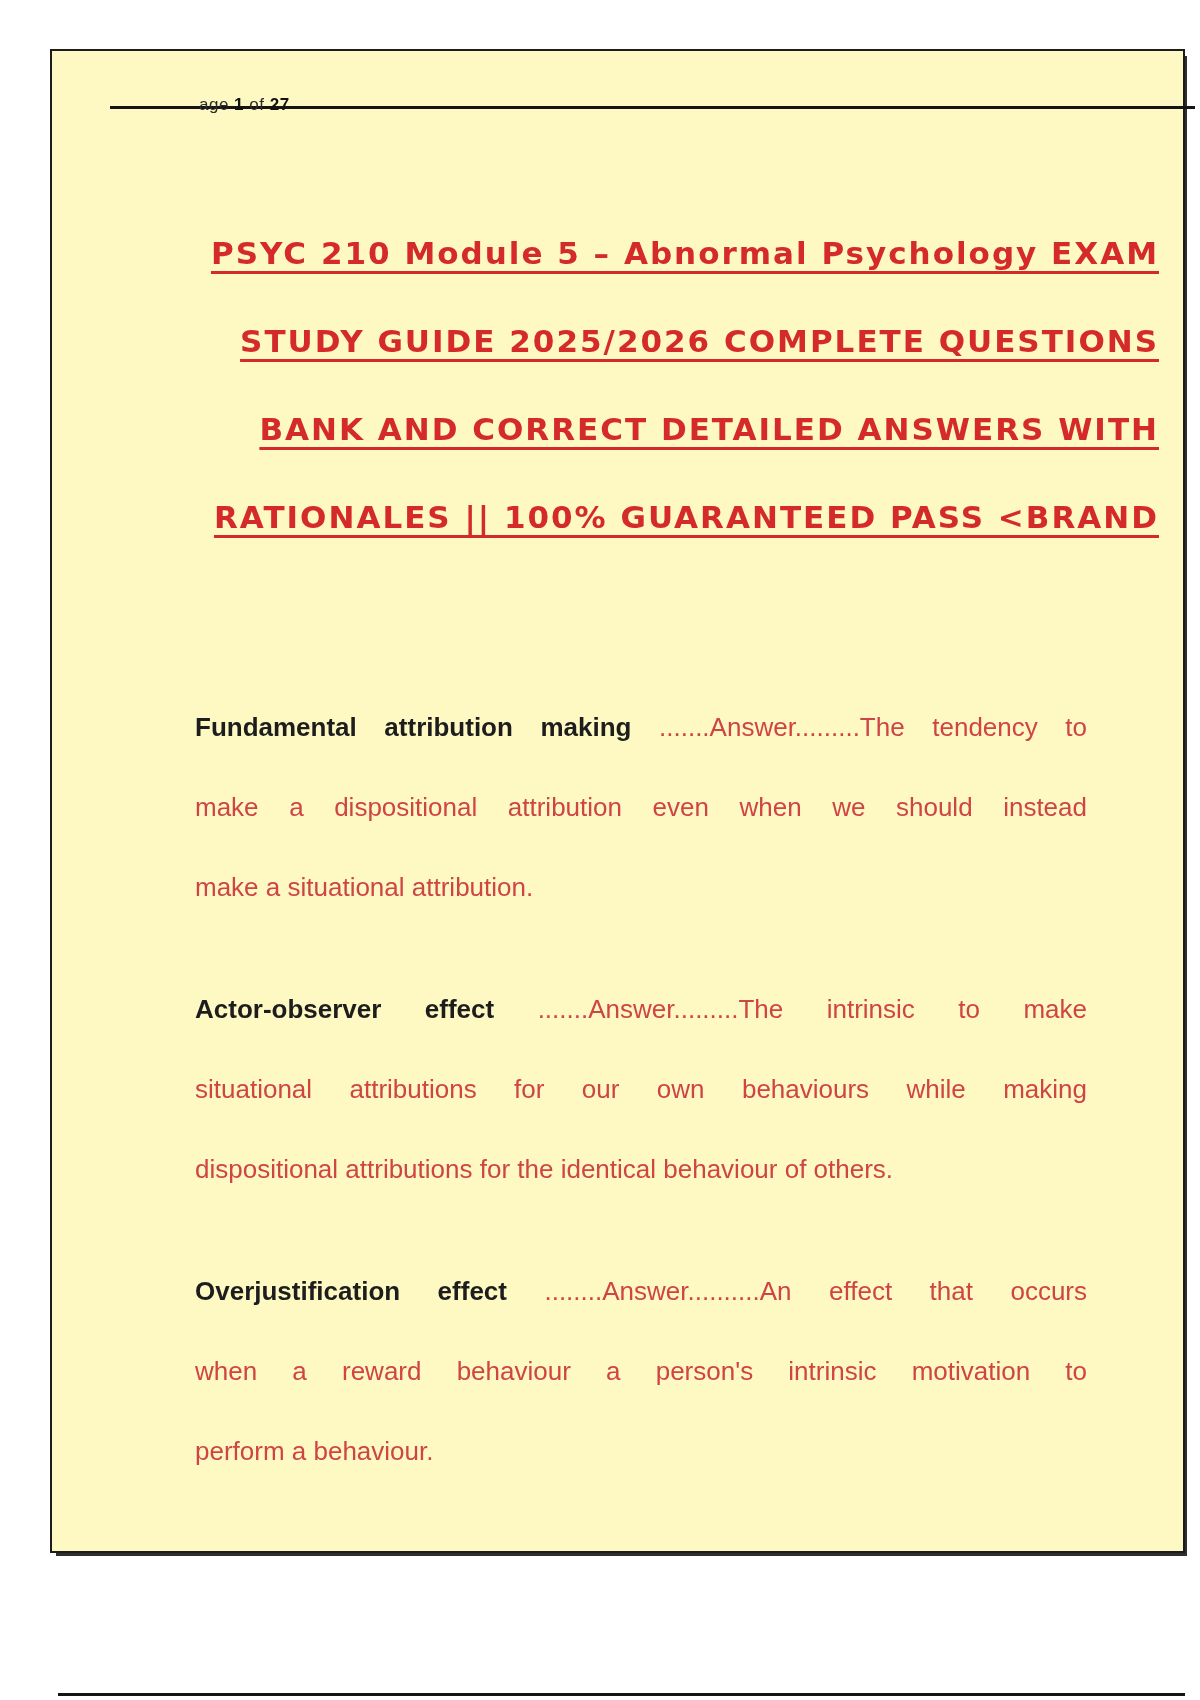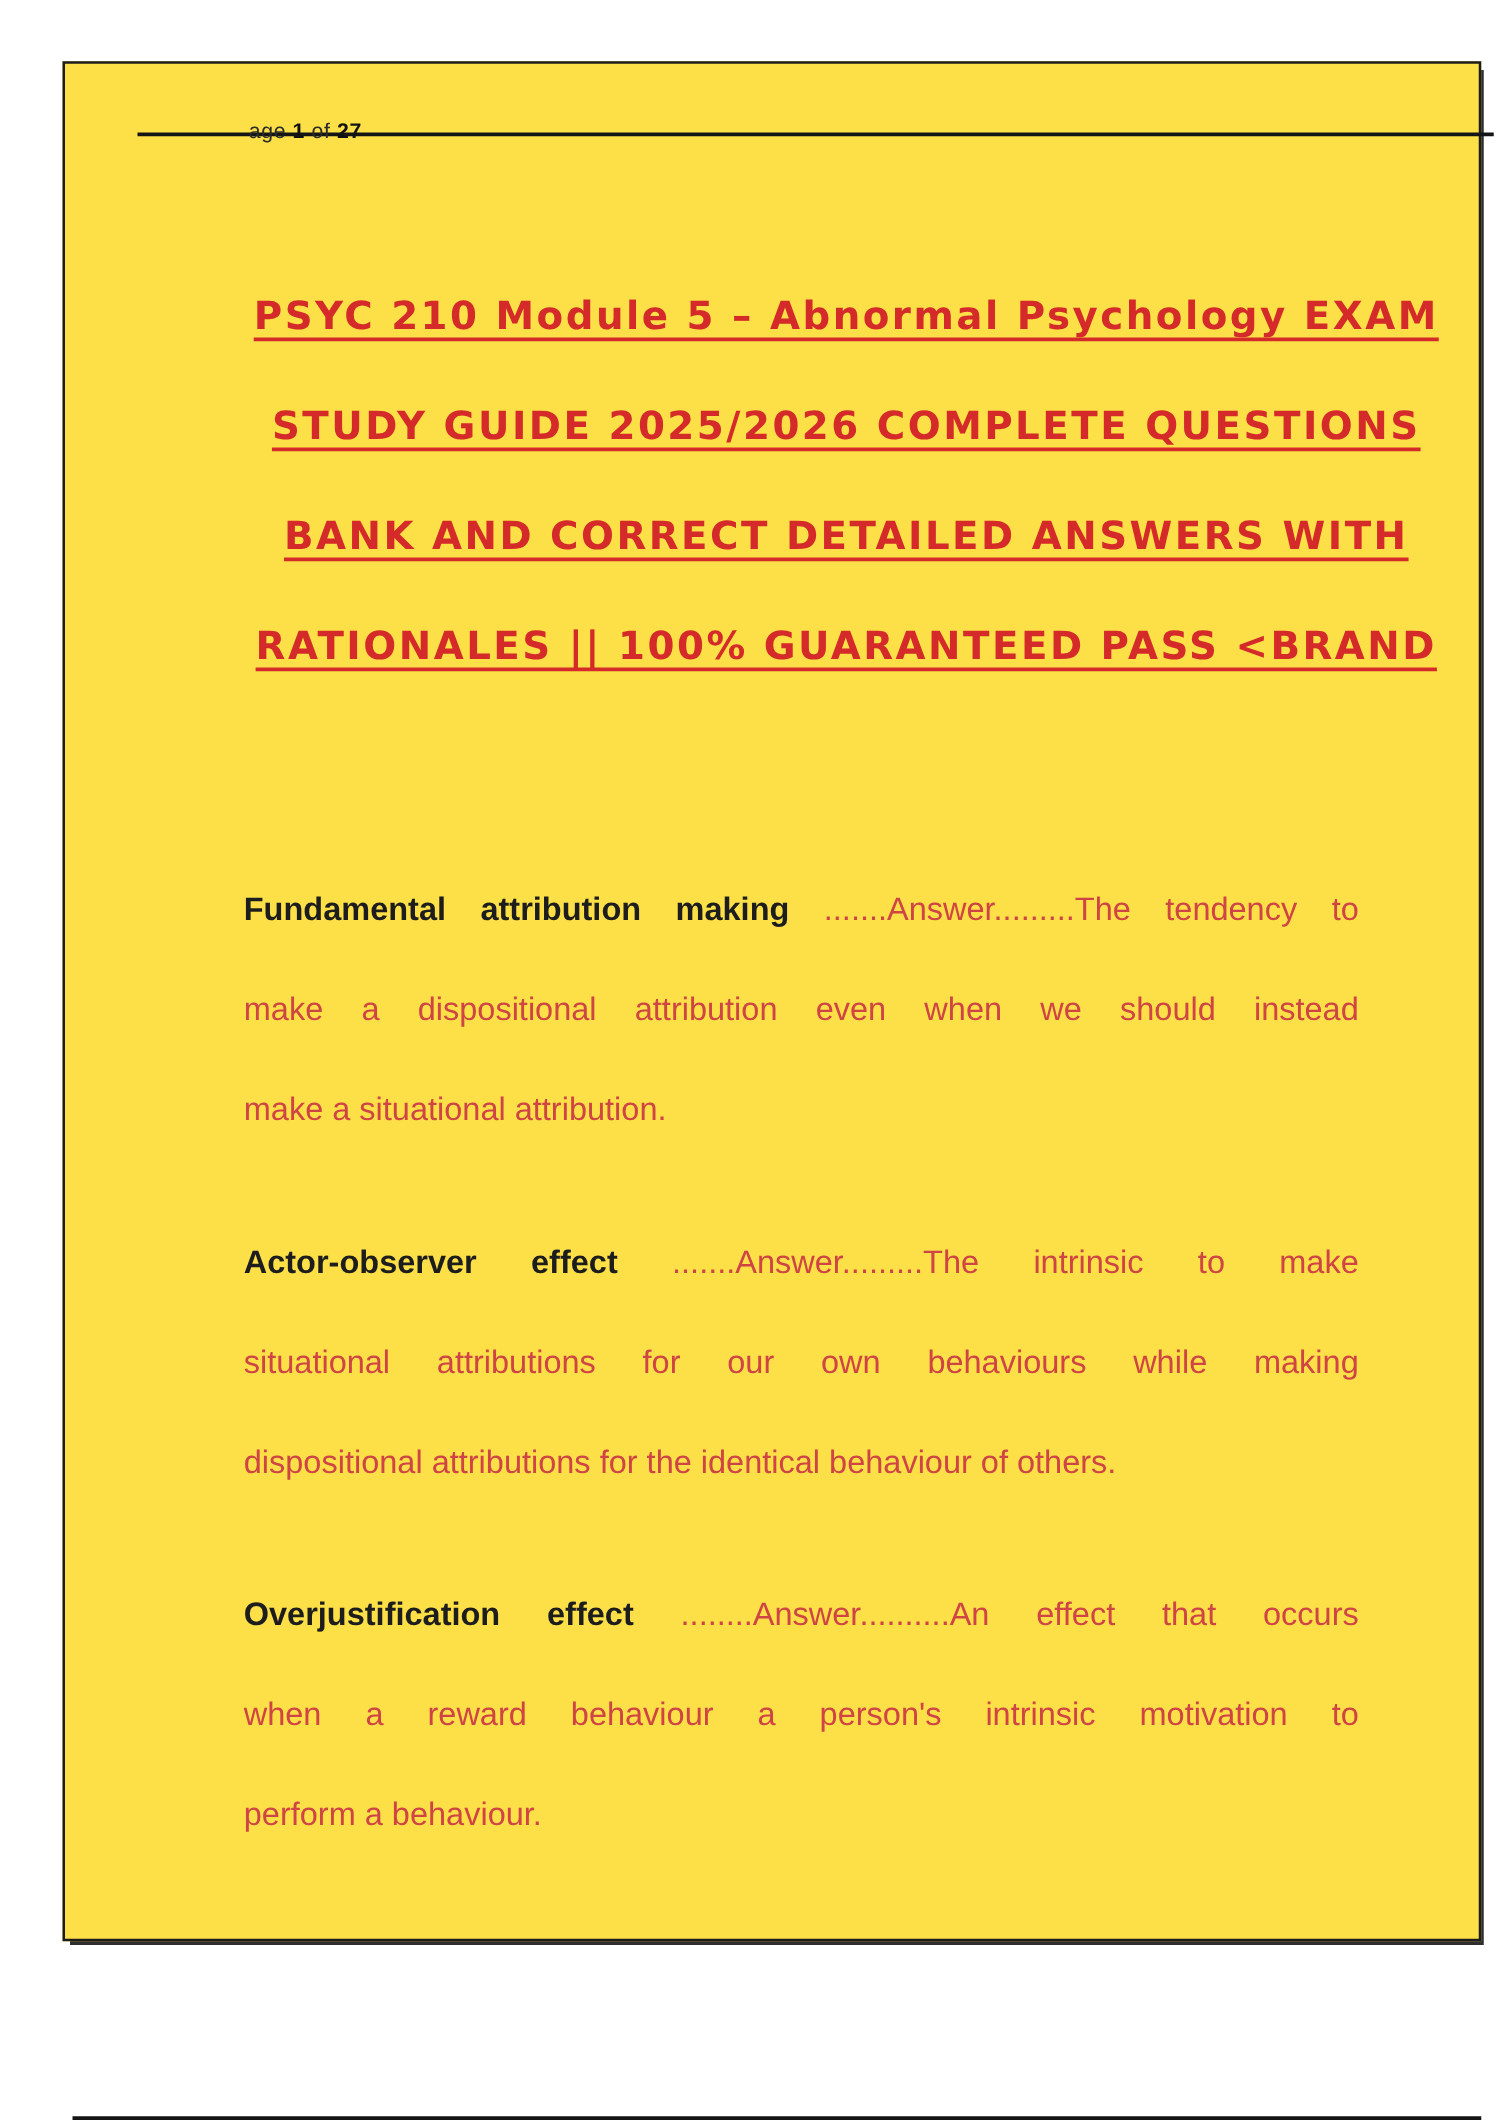--- a/index.html
+++ b/index.html
@@ -1,28 +1,28 @@
 <!DOCTYPE html>
 <html style="--title-red: #d42a2a; --body-red: #cf4444; --text-black: #1d1d1d;"><head>
 <meta charset="utf-8">
 <style>
   html,body{margin:0;padding:0;background:#ffffff;}
   #page{position:relative;width:1200px;height:1700px;background:#ffffff;overflow:hidden;
         font-family:"Liberation Sans",sans-serif;}
   
   #doc-box{position:absolute;left:50px;top:49px;width:1131px;height:1500px;
-           border:2px solid #1c1c1c;background:#fde047;
+           border:2px solid #1c1c1c;background:#fef9c3;
            box-shadow:4px 5px 0 -2px #2e2e2e;}
   
   #header-rule{position:absolute;left:58px;top:55px;width:1085px;height:3px;background:#151515;}
   #page-header{position:absolute;left:147px;top:44px;font-size:17px;color:#2b2b2b;
                letter-spacing:0.5px;white-space:nowrap;}
   #page-header b{color:#111;}
   
-  #title-block{position:absolute;left:143px;top:158px;width:964px;text-align:center;}
+  #title-block{position:absolute;left:143px;top:158px;width:964px;text-align:right;}
   .title-line{height:88px;line-height:88px;font-family:"DejaVu Sans","Liberation Sans",sans-serif;
               font-weight:bold;font-size:31px;letter-spacing:2px;color:var(--title-red,#d42a2a);
               text-decoration:underline;text-decoration-thickness:3px;text-underline-offset:7px;
               white-space:nowrap;}
   
   #qa-block{position:absolute;left:143px;top:636px;width:892px;}
   .qa-para{margin:0 0 42px 0;}
   .qa-line{height:80px;line-height:80px;font-size:26px;text-align:justify;text-align-last:justify;
            overflow:hidden;}
   .qa-line.last{text-align:right;text-align-last:left;}

